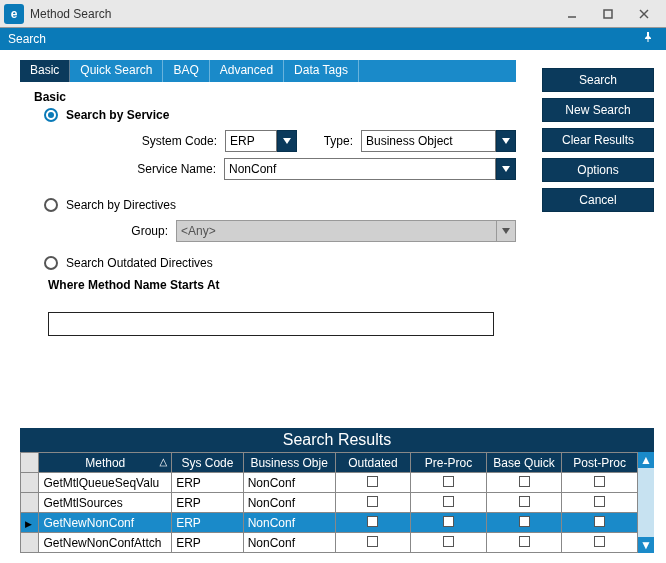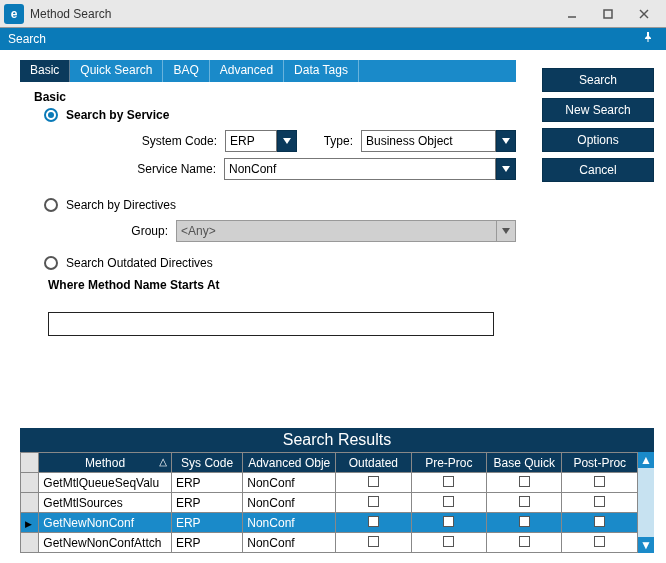--- a/index.html
+++ b/index.html
@@ -189,20 +189,21 @@
         <div class="where-block">
           <div style="font-weight:bold; margin-bottom:20px">Where Method Name Starts At</div>
           <input class="where-input" value="" style="">
         </div>
       </div>
     </div>
 
     <div class="right-panel">
       <div class="action-btn">Search</div>
       <div class="action-btn">New Search</div>
+      <div class="action-btn">Clear Results</div>
       <div class="action-btn">Options</div>
       <div class="action-btn">Cancel</div>
     </div>
   </div>
 
   <div class="results-header">Search Results</div>
   <div class="grid-wrap">
     <table class="grid">
       <colgroup>
         <col style="width:18px">
@@ -212,21 +213,21 @@
         <col style="width:74px">
             <col style="width:74px">
             <col style="width:74px">
             <col style="width:74px">
       </colgroup>
       <thead>
         <tr>
           <th class="rowhdr"></th>
           <th><span>Method</span><span class="sort">△</span></th>
           <th>Sys Code</th>
-          <th>Advanced Obje</th>
+          <th>Business Obje</th>
           <th>Outdated</th>
           <th>Pre-Proc</th>
           <th>Base Quick</th>
           <th>Post-Proc</th>
         </tr>
       </thead>
       <tbody id="grid-body">
             <tr>
               <td class="rowhdr"></td>
               <td>GetMtlQueueSeqValu</td>

